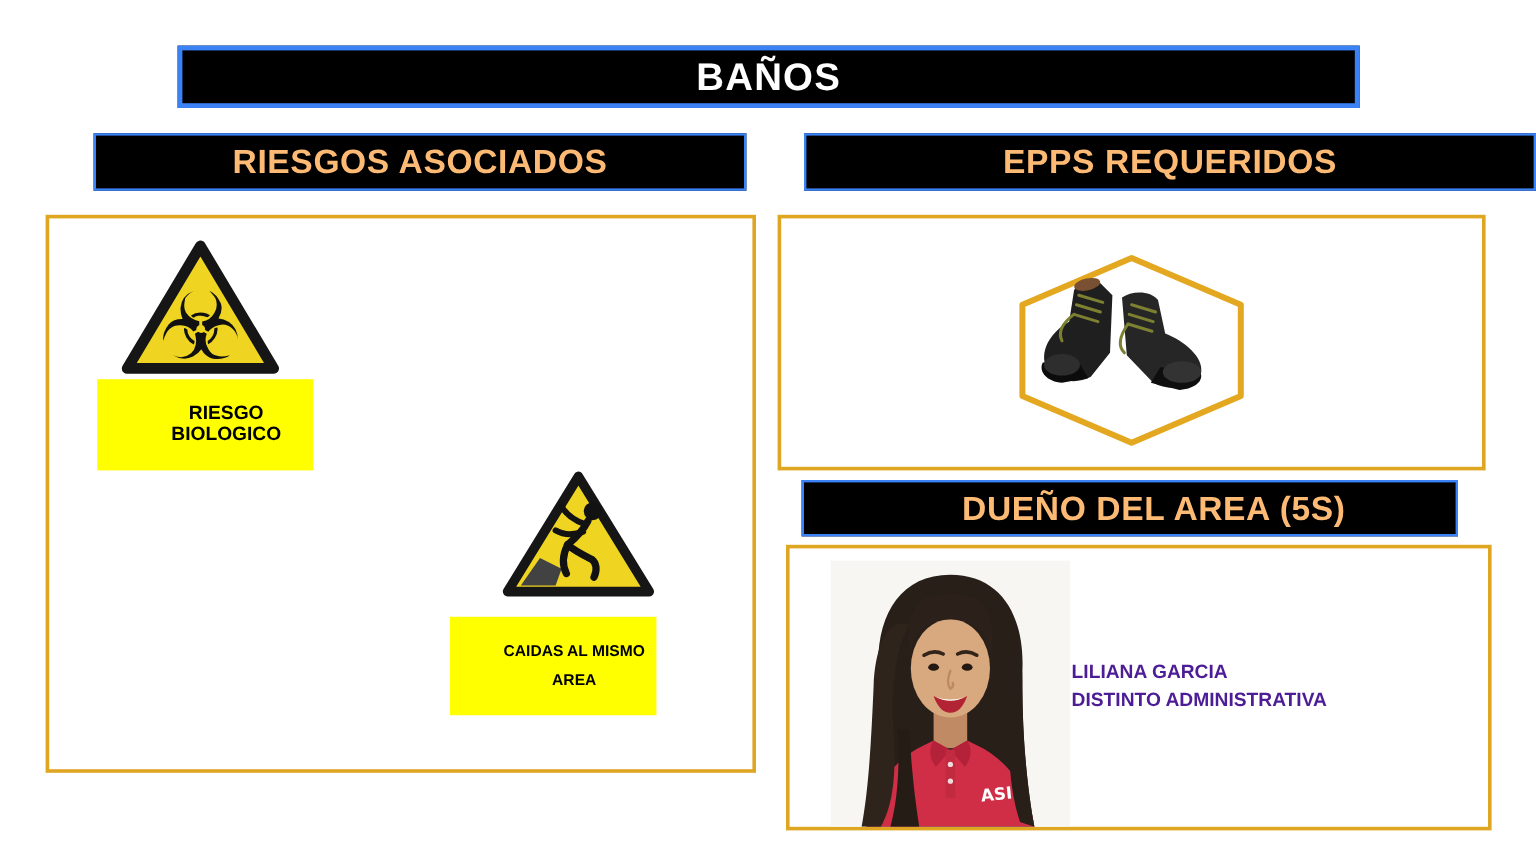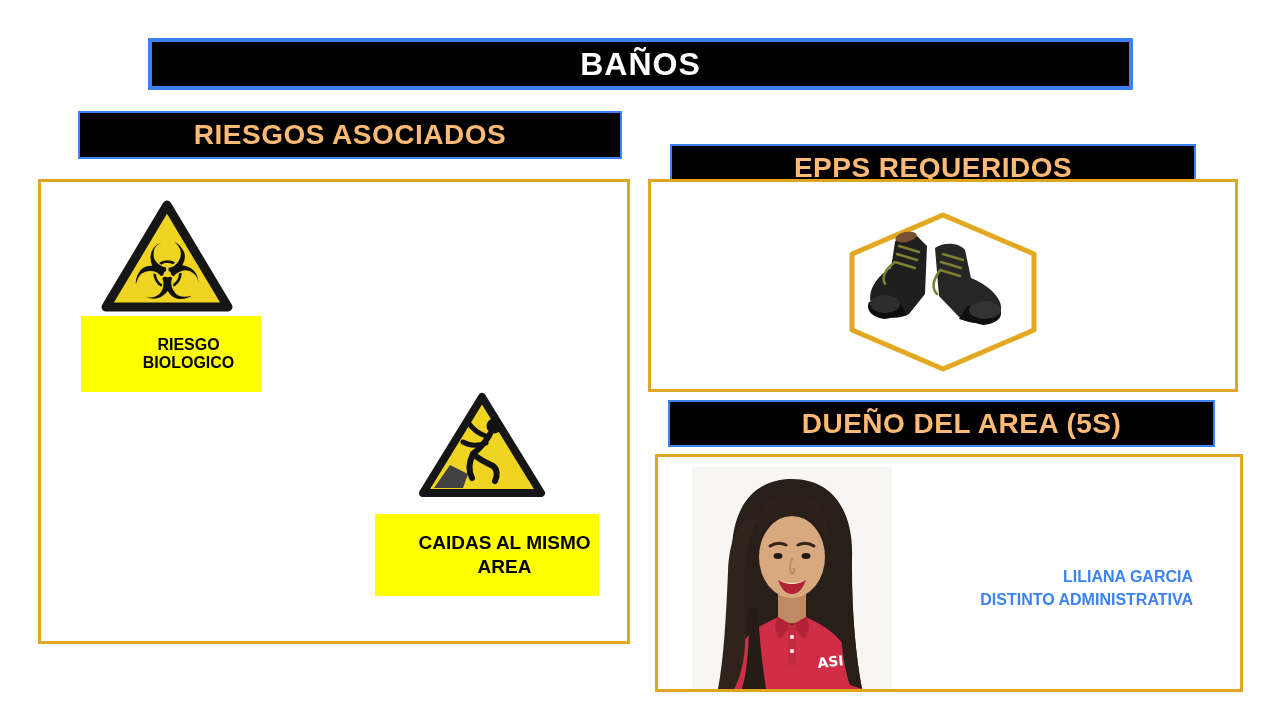--- a/index.html
+++ b/index.html
@@ -22,40 +22,39 @@
     border:3px solid #DFA622;
     box-sizing:border-box;
     position:absolute;
   }
   .ylabel{
     background:#FFFF00;color:#000000;font-weight:bold;
     display:flex;flex-direction:column;align-items:center;justify-content:center;
     text-align:center;box-sizing:border-box;padding-left:35px;
   }
   .owner-text{
-    color:#3b82f6;font-weight:bold;font-size:16px;line-height:23px;
-    text-align:right;
-    margin-top:16px;
+    color:#4c1d95;font-weight:bold;font-size:16px;line-height:23px;
+    text-align:left;
   }
   svg{display:block;}
 </style>
 </head>
 <body>
 
 <div style="position:absolute;inset:0;">
 
   <div class="bar bar-title abs" style="left:148px;top:38px;width:985px;height:52px;border-width:4px;">
     <span>BAÑOS</span>
   </div>
 
   <div class="bar bar-section abs" style="left:78px;top:111px;width:544px;height:48px;">
     <span>RIESGOS ASOCIADOS</span>
   </div>
 
-  <div class="bar bar-section abs" style="left:670px;top:111px;width:526px;height:48px;margin-top:33px;">
+  <div class="bar bar-section abs" style="left:670px;top:111px;width:610px;height:48px;">
     <span>EPPS REQUERIDOS</span>
   </div>
 
   <div class="panel" style="left:38px;top:179px;width:592px;height:465px;">
 
     <div class="abs" style="left:58px;top:14px;width:136px;height:120px;">
       <svg width="136" height="120" viewBox="0 0 136 120">
         <path d="M68,9 L129,111 L7,111 Z" fill="#EFD521" stroke="#161616" stroke-width="9" stroke-linejoin="round"></path>
         <text x="68" y="103" text-anchor="middle" font-family="DejaVu Sans" font-size="78" fill="#111111">☣</text>
       </svg>
@@ -71,21 +70,21 @@
         <path d="M18,99 L34,76 L52,85 L47,99 Z" fill="#424242"></path>
         <circle cx="78" cy="37" r="7.5" fill="#121212"></circle>
         <path d="M74,45 C70,53 64,59 57,65" stroke="#121212" stroke-width="6" fill="none" stroke-linecap="round"></path>
         <path d="M72,48 C63,45 56,40 52,33" stroke="#121212" stroke-width="5" fill="none" stroke-linecap="round"></path>
         <path d="M70,54 C62,57 54,57 47,53" stroke="#121212" stroke-width="5" fill="none" stroke-linecap="round"></path>
         <path d="M57,65 C64,71 71,74 77,77 C81,80 82,86 79,92" stroke="#121212" stroke-width="6" fill="none" stroke-linecap="round"></path>
         <path d="M57,65 C53,73 52,81 56,89" stroke="#121212" stroke-width="6" fill="none" stroke-linecap="round"></path>
       </svg>
     </div>
 
-    <div class="ylabel abs" style="left:334px;top:332px;width:224px;height:82px;font-size:19px;line-height:24px;text-align:center;">
+    <div class="ylabel abs" style="left:334px;top:332px;width:172px;height:82px;font-size:13px;line-height:24px;text-align:center;">
       <div>CAIDAS AL MISMO</div>
       <div>AREA</div>
     </div>
   </div>
 
   <div class="panel" style="left:648px;top:179px;width:590px;height:213px;">
     <div class="abs" style="left:196px;top:28px;width:192px;height:164px;">
       <svg width="192" height="164" viewBox="0 0 192 164">
         <polygon points="96,5 187,44 187,120 96,159 5,120 5,44" fill="#ffffff" stroke="#E3A820" stroke-width="5" stroke-linejoin="round"></polygon>
 

